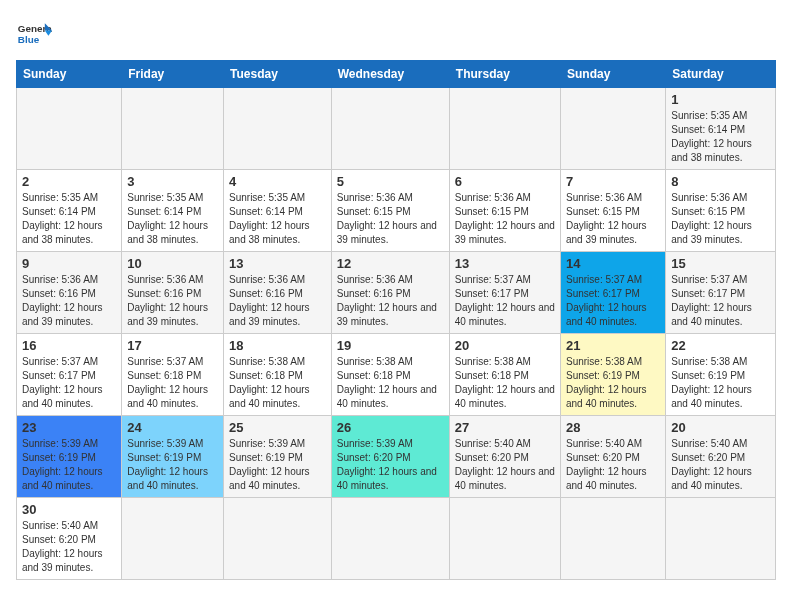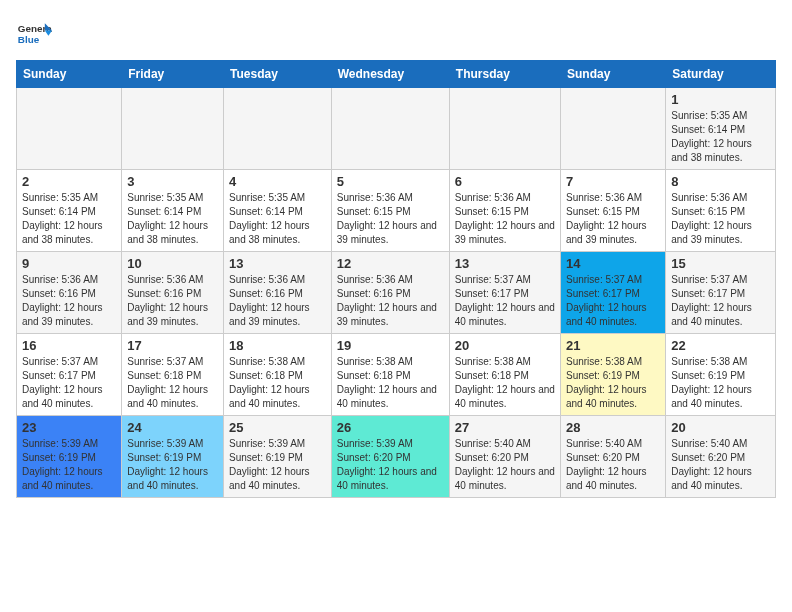--- a/index.html
+++ b/index.html
@@ -238,14 +238,26 @@
         </td>
         <td style="background: rgb(245, 245, 245);">
           <span class="day-number">28</span>
           <div class="day-info">Sunrise: 5:40 AM<br>Sunset: 6:20 PM<br>Daylight: 12 hours and 40 minutes.</div>
         </td>
         <td style="background: rgb(245, 245, 245);">
           <span class="day-number">20</span>
           <div class="day-info">Sunrise: 5:40 AM<br>Sunset: 6:20 PM<br>Daylight: 12 hours and 40 minutes.</div>
         </td>
       </tr>
+      <tr>
+        <td style="background: rgb(255, 255, 255);">
+          <span class="day-number">30</span>
+          <div class="day-info">Sunrise: 5:40 AM<br>Sunset: 6:20 PM<br>Daylight: 12 hours and 39 minutes.</div>
+        </td>
+        <td class="empty-cell" style="background: rgb(255, 255, 255);"></td>
+        <td class="empty-cell" style="background: rgb(255, 255, 255);"></td>
+        <td class="empty-cell" style="background: rgb(255, 255, 255);"></td>
+        <td class="empty-cell" style="background: rgb(255, 255, 255);"></td>
+        <td class="empty-cell" style="background: rgb(255, 255, 255);"></td>
+        <td class="empty-cell" style="background: rgb(255, 255, 255);"></td>
+      </tr>
     </tbody>
 </table>
 
 </body></html>

